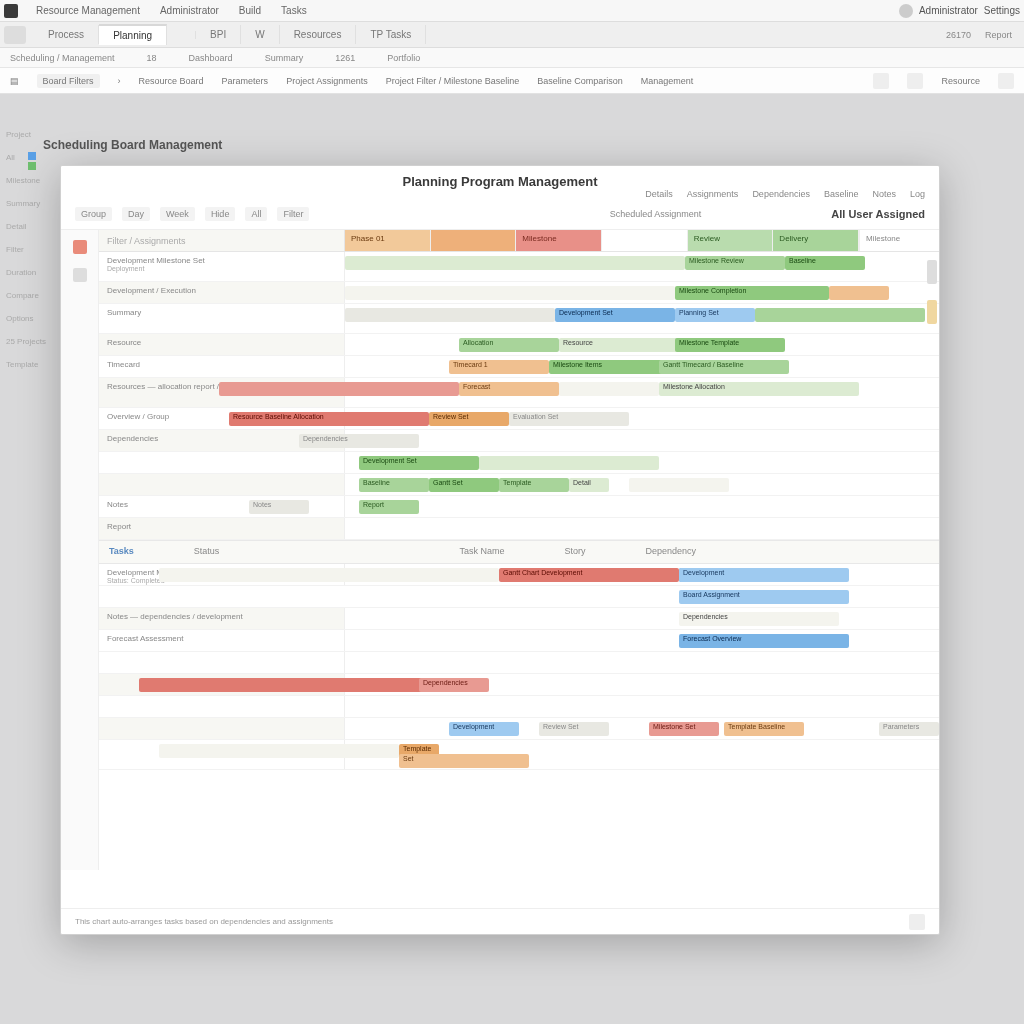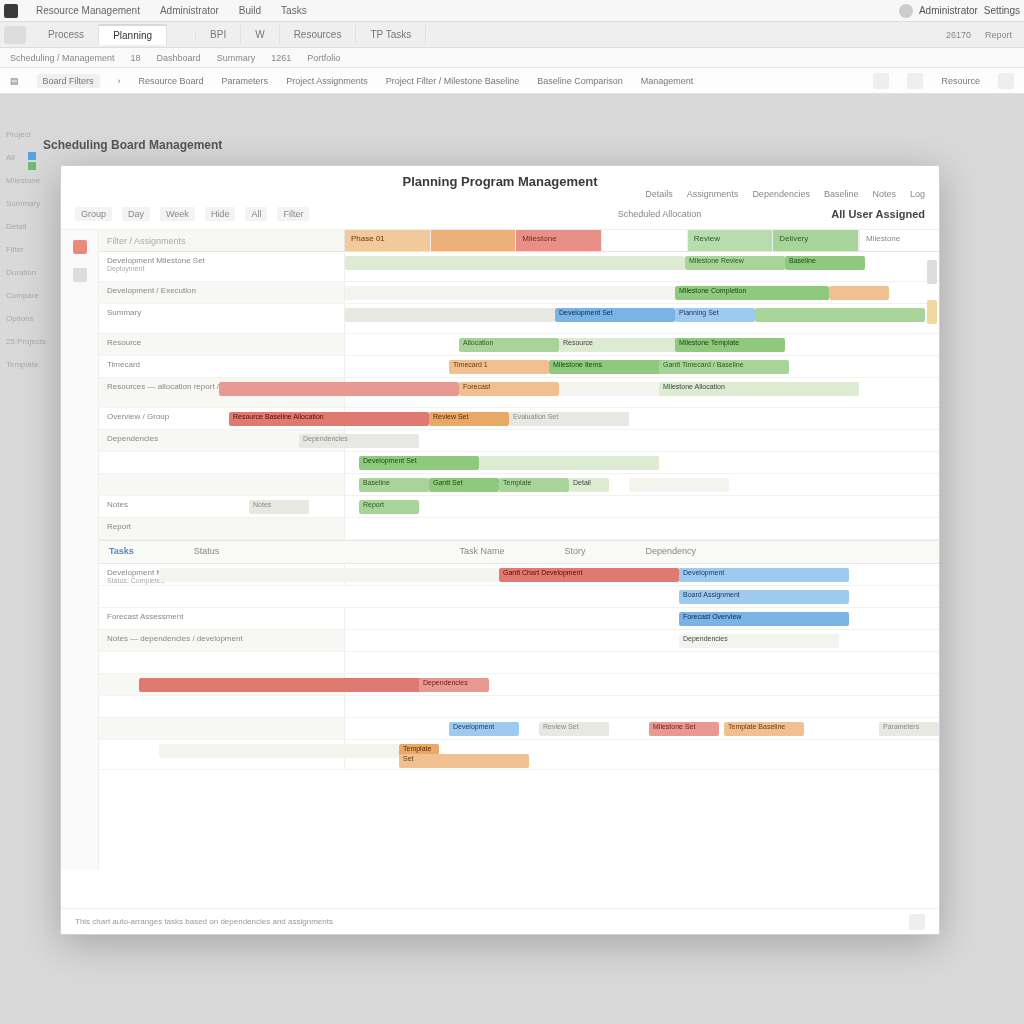--- a/index.html
+++ b/index.html
@@ -15,21 +15,21 @@
   .menubar .avatar { width:14px;height:14px;border-radius:50%;background:#ccc; }
 
   
   .tabstrip { height:26px; background:#efefef; border-bottom:1px solid #ddd; display:flex; align-items:center; padding-left:4px; }
   .tabstrip .back { width:22px;height:18px;background:#ddd;border-radius:3px;margin-right:8px; }
   .tab { padding:4px 14px; font-size:10px; color:#777; border-right:1px solid #e0e0e0; cursor:pointer; }
   .tab.active { background:#fff; color:#333; border-top:2px solid #d8d8d8; }
   .tabstrip .right { margin-left:auto; display:flex; gap:14px; padding-right:12px; font-size:9px; color:#888; }
 
   
-  .crumbrow { height:20px; background:#f9f9f9; border-bottom:1px solid #e6e6e6; display:flex; align-items:center; padding:0 10px; gap:16px; font-size:9px; color:#888; }
+  .crumbrow { height:20px; background:#f9f9f9; border-bottom:1px solid #e6e6e6; display:flex; align-items:center; padding:0 10px; gap:32px; font-size:9px; color:#888; }
 
   
   .toolbar { height:26px; background:#fdfdfd; border-bottom:1px solid #e2e2e2; display:flex; align-items:center; padding:0 10px; gap:18px; font-size:9px;color:#777; }
   .toolbar .chip { padding:2px 6px; background:#f0f0f0; border-radius:2px; }
   .toolbar .spacer{flex:1;}
   .toolbar .icobtn{width:16px;height:16px;background:#eee;border-radius:2px;}
 
   
   .bg-left { position:absolute; top:120px; left:0; width:55px; bottom:0; padding:10px 6px; font-size:8px; color:#aaa; }
   .bg-left div { margin-bottom:14px; }
@@ -180,21 +180,21 @@
       <span>Log</span>
     </div>
   </div>
   <div class="modal-controls">
     <span class="ctl">Group</span>
     <span class="ctl">Day</span>
     <span class="ctl">Week</span>
     <span class="ctl">Hide</span>
     <span class="ctl">All</span>
     <span class="ctl">Filter</span>
-    <span class="label-right">Scheduled Allocation</span>
+    <span class="label-right">Scheduled Assignment</span>
     <span class="assigned" style="margin-left:120px">All User Assigned</span>
   </div>
 
   <div class="timeline-wrap">
     <div class="left-col">
       <div class="dot"></div>
       <div class="ico"></div>
     </div>
     <div class="grid" id="grid">
         <div class="timeline-header">
@@ -311,30 +311,30 @@
           </div>
           <div class="bar pale" style="left: 60px; width: 340px;"></div>
           <div class="bar dred" style="left: 400px; width: 180px;">Gantt Chart Development</div>
           <div class="bar dblue" style="left: 580px; width: 100px;"></div>
           <div class="bar blue" style="left: 580px; width: 170px;">Development</div>
         </div>
         <div class="row">
           <div class="bar blue" style="left: 580px; width: 170px;">Board Assignment</div>
         </div>
         <div class="row">
+          <div class="rlabel shade">
+            <div>Notes — dependencies / development</div>
+          </div>
+          <div class="bar pale" style="left: 580px; width: 160px;">Dependencies</div>
+        </div>
+        <div class="row">
           <div class="rlabel">
             <div>Forecast Assessment</div>
           </div>
           <div class="bar dblue" style="left: 580px; width: 170px;">Forecast Overview</div>
-        </div>
-        <div class="row">
-          <div class="rlabel shade">
-            <div>Notes — dependencies / development</div>
-          </div>
-          <div class="bar pale" style="left: 580px; width: 160px;">Dependencies</div>
         </div>
         <div class="row">
           <div class="rlabel">
             <div></div>
           </div>
         </div>
         <div class="row">
           <div class="rlabel shade">
             <div></div>
           </div>

